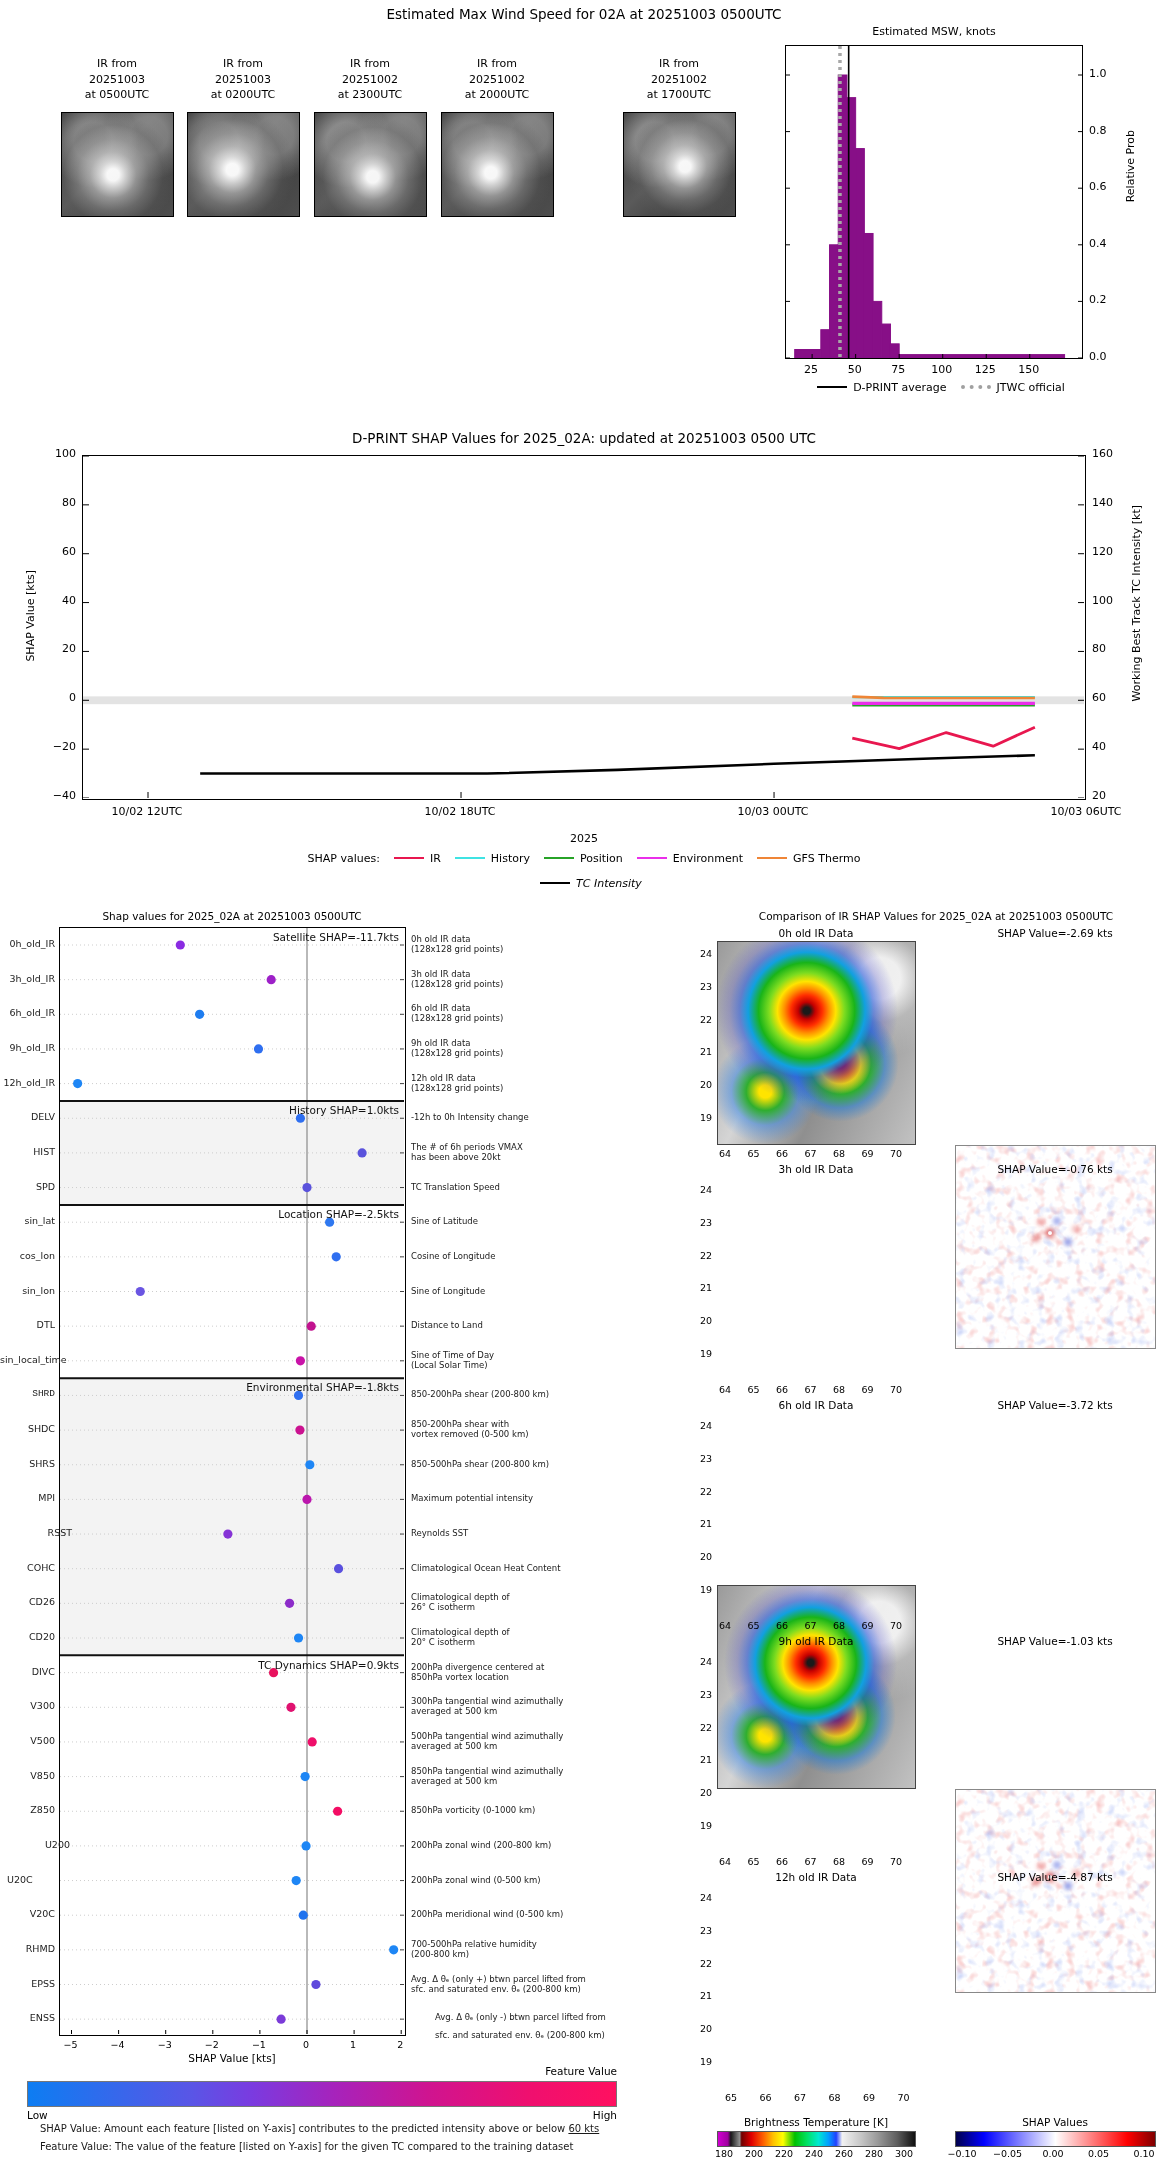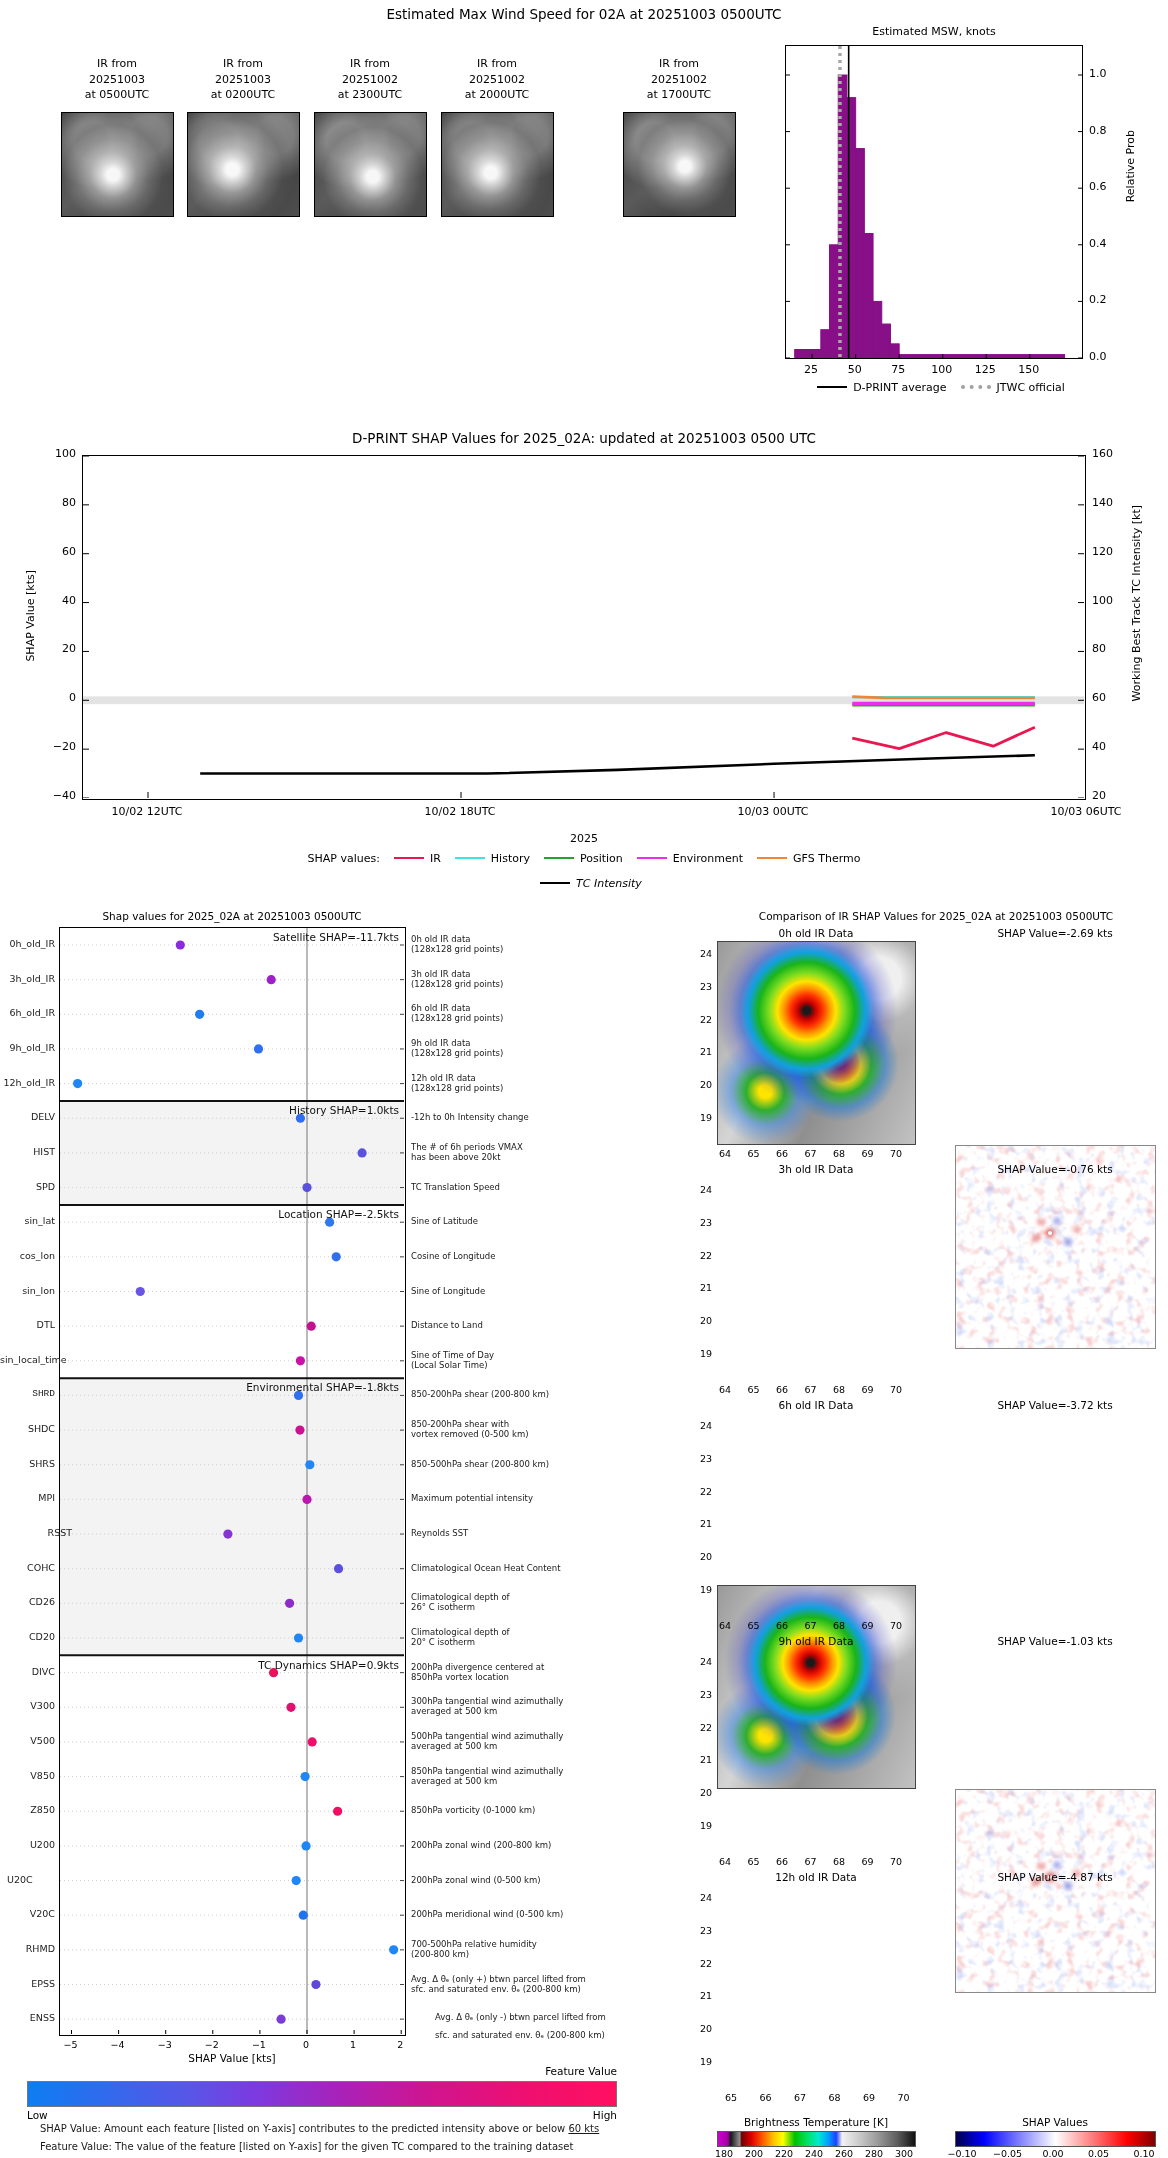--- a/index.html
+++ b/index.html
@@ -338,21 +338,21 @@
       <div class="abs t9" style="left: 0px; top: 1492.4px; width: 55px; text-align: right; color: rgb(34, 34, 34);">MPI</div>
       <div class="abs t9" style="left: 17px; top: 1527.05px; width: 55px; text-align: right; color: rgb(34, 34, 34);">RSST</div>
       <div class="abs t9" style="left: 0px; top: 1561.7px; width: 55px; text-align: right; color: rgb(34, 34, 34);">COHC</div>
       <div class="abs t9" style="left: 0px; top: 1596.35px; width: 55px; text-align: right; color: rgb(34, 34, 34);">CD26</div>
       <div class="abs t9" style="left: 0px; top: 1631px; width: 55px; text-align: right; color: rgb(34, 34, 34);">CD20</div>
       <div class="abs t9" style="left: 0px; top: 1665.65px; width: 55px; text-align: right; color: rgb(34, 34, 34);">DIVC</div>
       <div class="abs t9" style="left: 0px; top: 1700.3px; width: 55px; text-align: right; color: rgb(34, 34, 34);">V300</div>
       <div class="abs t9" style="left: 0px; top: 1734.95px; width: 55px; text-align: right; color: rgb(34, 34, 34);">V500</div>
       <div class="abs t9" style="left: 0px; top: 1769.6px; width: 55px; text-align: right; color: rgb(34, 34, 34);">V850</div>
       <div class="abs t9" style="left: 0px; top: 1804.25px; width: 55px; text-align: right; color: rgb(34, 34, 34);">Z850</div>
-      <div class="abs t9" style="left: 0px; top: 1838.9px; width: 55px; text-align: right; color: rgb(34, 34, 34);">U200</div>
+      <div class="abs t9" style="left: 0px; top: 1838.9px; width: 55px; text-align: right; color: rgb(34, 34, 34); padding-left: 15px;">U200</div>
       <div class="abs t9" style="left: 7px; top: 1873.55px; width: 55px; color: rgb(34, 34, 34);">U20C</div>
       <div class="abs t9" style="left: 0px; top: 1908.2px; width: 55px; text-align: right; color: rgb(34, 34, 34);">V20C</div>
       <div class="abs t9" style="left: 0px; top: 1942.85px; width: 55px; text-align: right; color: rgb(34, 34, 34);">RHMD</div>
       <div class="abs t9" style="left: 0px; top: 1977.5px; width: 55px; text-align: right; color: rgb(34, 34, 34);">EPSS</div>
       <div class="abs t9" style="left: 0px; top: 2012.15px; width: 55px; text-align: right; color: rgb(34, 34, 34);">ENSS</div>
     </div>
   <div id="bw-groups">
       <div class="abs t10" style="left: 59px; top: 931px; width: 340px; text-align: right; color: rgb(17, 17, 17);">Satellite SHAP=-11.7kts</div>
       <div class="abs t10" style="left: 59px; top: 1104.25px; width: 340px; text-align: right; color: rgb(17, 17, 17);">History SHAP=1.0kts</div>
       <div class="abs t10" style="left: 59px; top: 1208.2px; width: 340px; text-align: right; color: rgb(17, 17, 17);">Location SHAP=-2.5kts</div>

